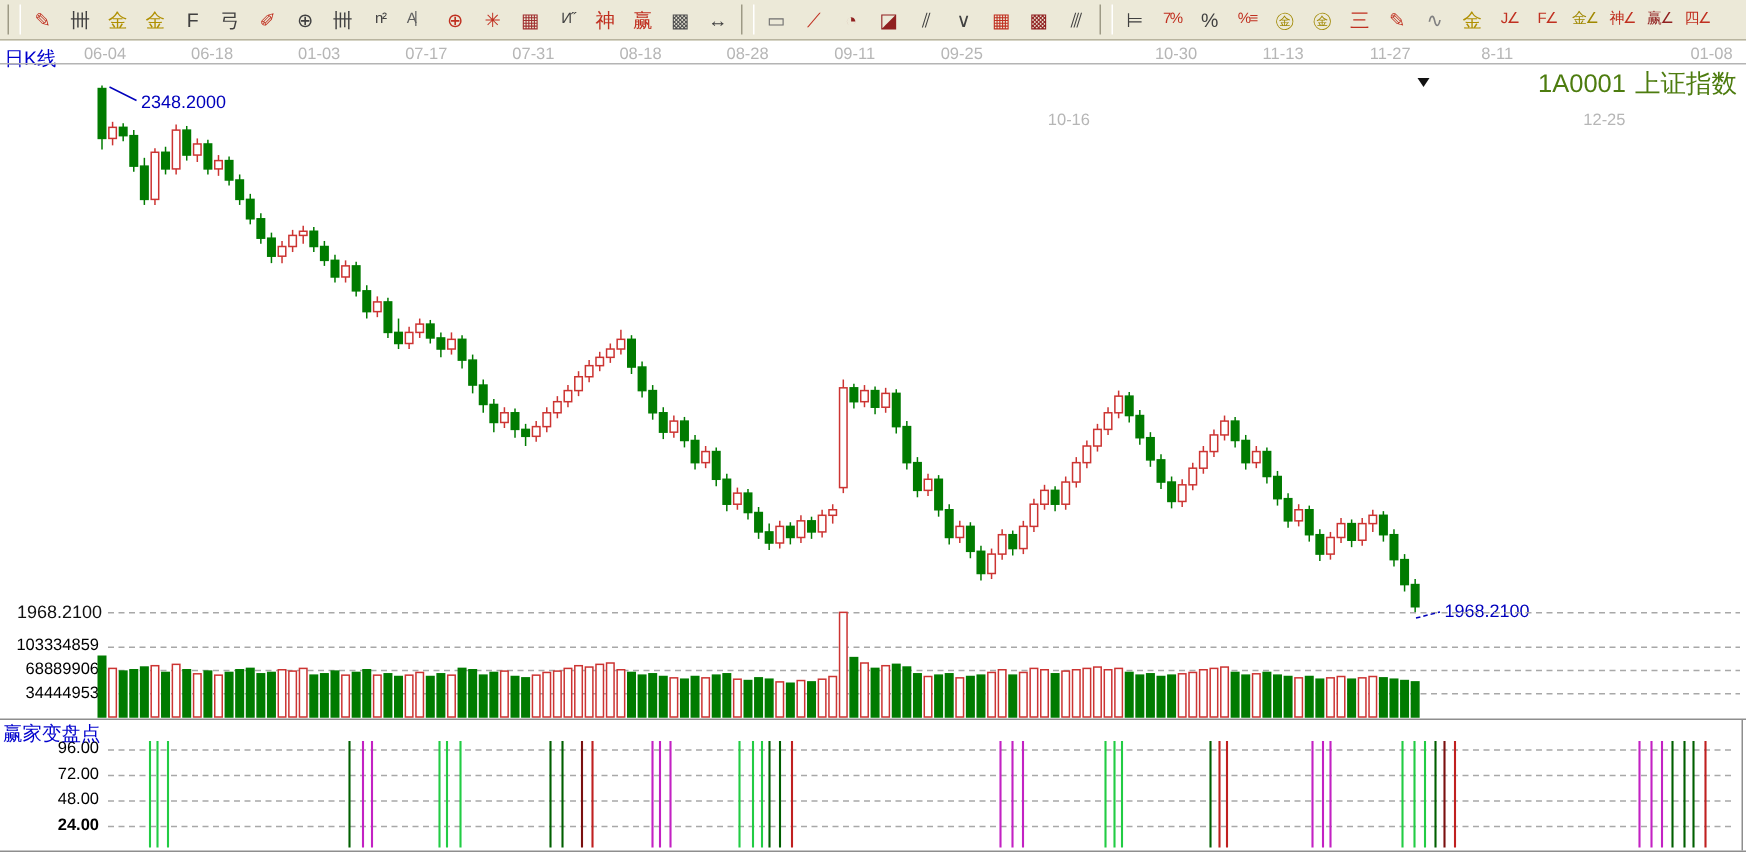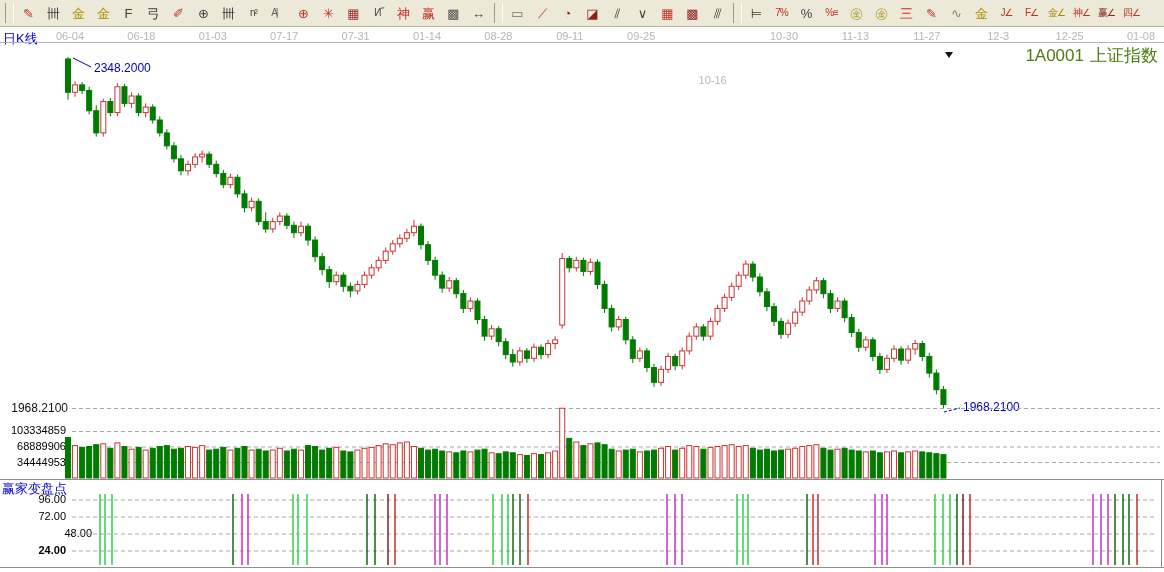--- a/index.html
+++ b/index.html
@@ -169,47 +169,47 @@
       </span>
     </div>
 
   <span id="ktype">日K线</span>
   <div id="dates">
       <span class="datelabel" style="left: 44px;">06-04</span>
       <span class="datelabel" style="left: 115.4px;">06-18</span>
       <span class="datelabel" style="left: 186.8px;">01-03</span>
       <span class="datelabel" style="left: 258.2px; text-align: center;">07-17</span>
       <span class="datelabel" style="left: 329.6px;">07-31</span>
-      <span class="datelabel" style="left: 401px;">01-14</span>
+      <span class="datelabel" style="left: 401px;">08-18</span>
       <span class="datelabel" style="left: 472.4px;">08-28</span>
       <span class="datelabel" style="left: 543.8px;">09-11</span>
       <span class="datelabel" style="left: 615.2px;">09-25</span>
       <span class="datelabel" style="left: 686.6px; margin-top: 44px;">10-16</span>
       <span class="datelabel" style="left: 758px;">10-30</span>
       <span class="datelabel" style="left: 829.4px;">11-13</span>
       <span class="datelabel" style="left: 900.8px;">11-27</span>
-      <span class="datelabel" style="left: 972.2px;">12-3</span>
-      <span class="datelabel" style="left: 1043.6px;">12-25</span>
+      <span class="datelabel" style="left: 972.2px;">8-11</span>
+      <span class="datelabel" style="left: 1043.6px; margin-top: 44px;">12-25</span>
       <span class="datelabel" style="left: 1115px;">01-08</span>
     </div>
 
   <div id="symbol"><span>1A0001</span><span>上证指数</span></div>
 
   <span id="hi-ann">2348.2000</span>
   <div id="lo-left">1968.2100</div>
   <span id="lo-ann">1968.2100</span>
 
   <div class="lbl rt" style="top:424px;">103334859</div>
   <div class="lbl rt" style="top:440px;">68889906</div>
   <div class="lbl rt" style="top:456px;">34444953</div>
 
   <span id="ind-title">赢家变盘点</span>
   <div class="lbl rt" style="top:493px;">96.00</div>
   <div class="lbl rt" style="top:510px;">72.00</div>
-  <div class="lbl rt" style="top:527px;margin-left:26px;">48.00</div>
+  <div class="lbl rt" style="top:527px;">48.00</div>
   <div class="lbl rt" style="top:544px;font-weight:bold;">24.00</div>
 
   <svg id="svg" width="1164" height="572">
       <line x1="0" y1="42.5" x2="1164" y2="42.5" stroke="#B4B4B4" stroke-width="1"></line>
       <line x1="0" y1="479.5" x2="1164" y2="479.5" stroke="#8E8E8E" stroke-width="1"></line>
       <line x1="0" y1="567.5" x2="1164" y2="567.5" stroke="#8E8E8E" stroke-width="1"></line>
       <line x1="1161.5" y1="480" x2="1161.5" y2="567" stroke="#8E8E8E" stroke-width="1"></line>
       <line x1="72" y1="408.5" x2="1160" y2="408.5" stroke="#A8A8A8" stroke-width="1" stroke-dasharray="4 3"></line>
       <line x1="72" y1="431.5" x2="1160" y2="431.5" stroke="#A8A8A8" stroke-width="1" stroke-dasharray="4 3"></line>
       <line x1="72" y1="447" x2="1160" y2="447" stroke="#A8A8A8" stroke-width="1" stroke-dasharray="4 3"></line>

